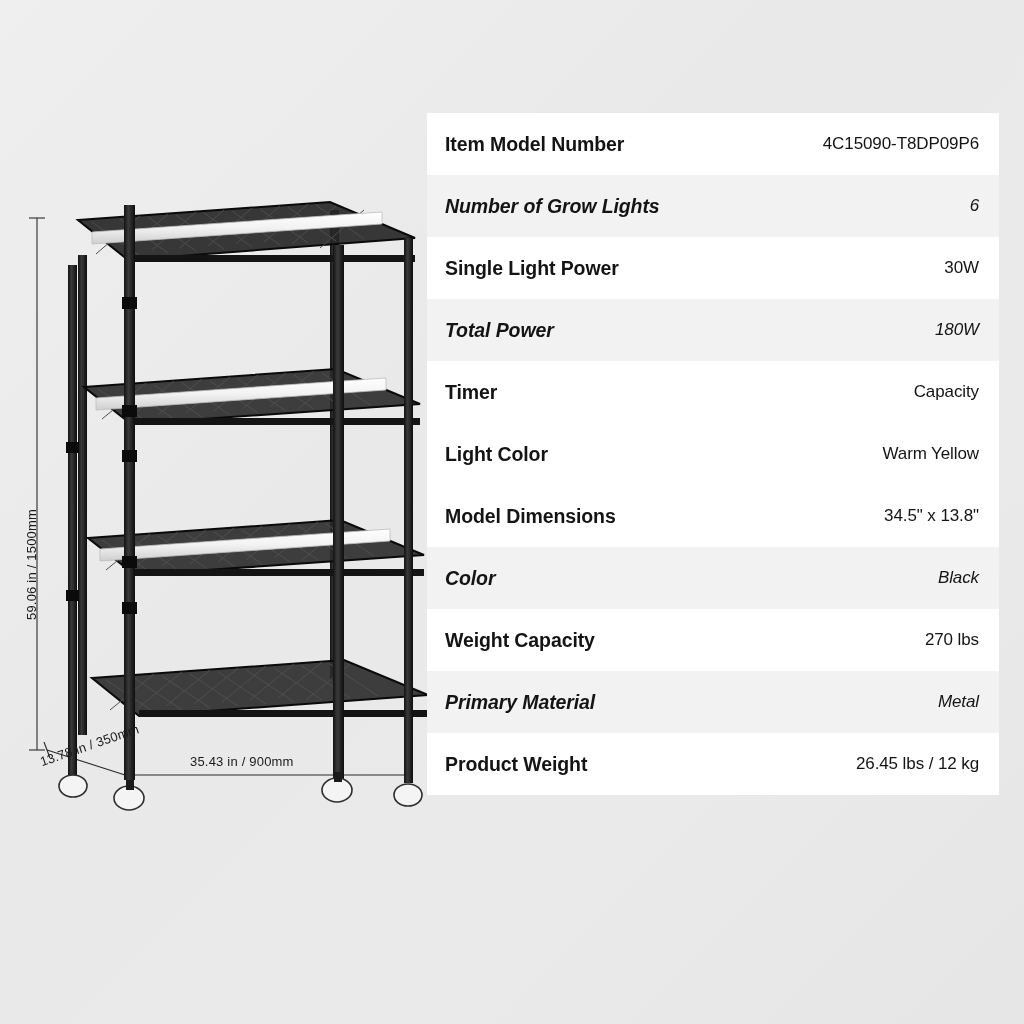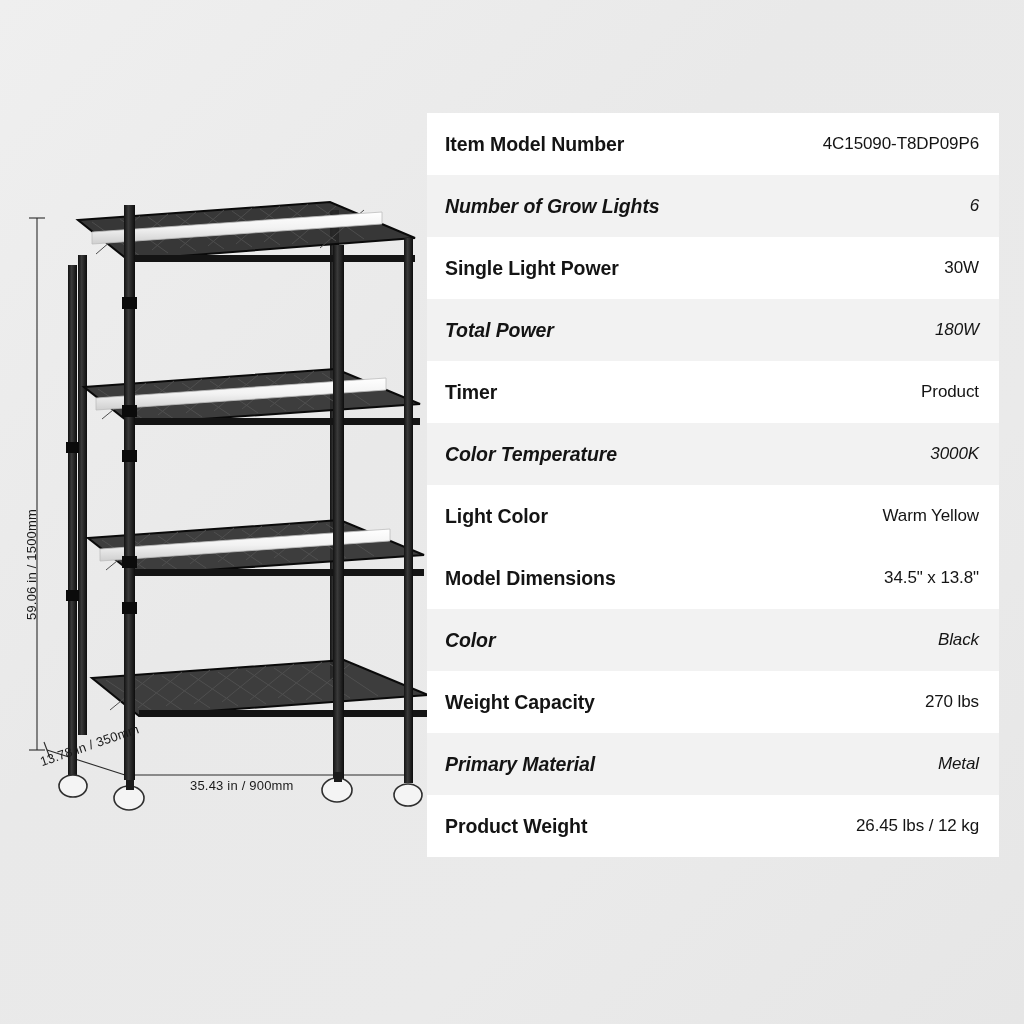--- a/index.html
+++ b/index.html
@@ -37,21 +37,21 @@
     white-space: nowrap;
   }
   .dim-height {
     transform: rotate(-90deg);
     transform-origin: left top;
     left: 24px;
     top: 470px;
   }
   .dim-width {
     left: 190px;
-    top: 628px;
+    top: 604px;
   }
   .dim-depth {
     left: 38px;
     top: 605px;
     transform: rotate(-19deg);
     transform-origin: left top;
   }
 
   
   .spec-table {
@@ -280,25 +280,21 @@
     <div class="spec-row odd">
       <span class="spec-key">Single Light Power</span>
       <span class="spec-val">30W</span>
     </div>
     <div class="spec-row even">
       <span class="spec-key">Total Power</span>
       <span class="spec-val">180W</span>
     </div>
     <div class="spec-row odd">
       <span class="spec-key">Timer</span>
-      <span class="spec-val">Product</span>
-    </div>
-    <div class="spec-row even">
-      <span class="spec-key">Color Temperature</span>
-      <span class="spec-val">3000K</span>
+      <span class="spec-val">Capacity</span>
     </div>
     <div class="spec-row odd">
       <span class="spec-key">Light Color</span>
       <span class="spec-val">Warm Yellow</span>
     </div>
     <div class="spec-row odd">
       <span class="spec-key">Model Dimensions</span>
       <span class="spec-val">34.5" x 13.8"</span>
     </div>
     <div class="spec-row even">

